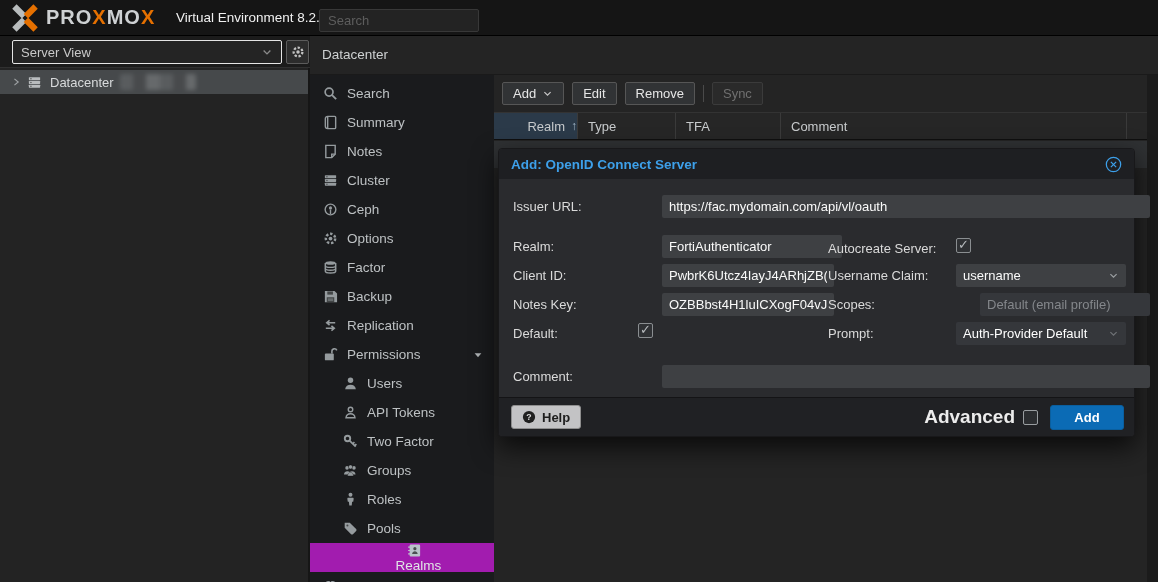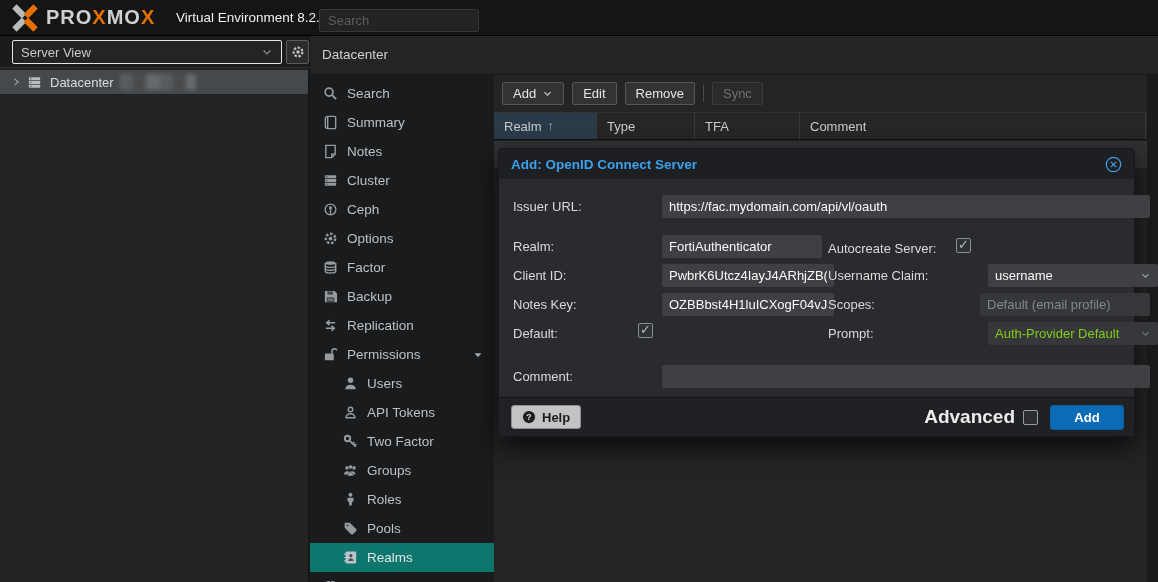--- a/index.html
+++ b/index.html
@@ -38,21 +38,21 @@
         background:repeating-linear-gradient(90deg,#5c5f61 0 13px,#494b4d 13px 26px,#6a6d6f 26px 40px);}
 
   
   .chead{position:absolute;left:310px;top:36px;width:848px;height:39px;background:#242424;border-bottom:1px solid #1a1a1a;}
   .chead .ctitle{position:absolute;left:12px;top:11px;font-size:13.5px;color:#ced1d2;}
 
   
   .menu{position:absolute;left:310px;top:75px;width:184px;height:507px;background:#1a1b1d;overflow:hidden;padding-top:4px;}
   .menu-item{height:29px;display:flex;align-items:center;padding-left:13px;color:#bdc1c3;font-size:13.5px;cursor:pointer;}
   .menu-item.indent{padding-left:33px;}
-  .menu-item.selected{background:#0f766e;color:#e0e4e6;}
+  .menu-item.selected{background:#a21caf;color:#e0e4e6;flex-direction:column;}
   .mi-icon{width:15px;height:15px;margin-right:9px;flex:0 0 15px;color:#959b9e;display:inline-flex;}
   .menu-item.selected .mi-icon{color:#b9c3ca;}
   .mi-caret{margin-left:auto;margin-right:10px;width:12px;height:12px;color:#aeb2b4;}
 
   
   .main{position:absolute;left:494px;top:75px;width:653px;height:507px;background:#242424;}
   .toolbar{position:absolute;left:8px;top:7px;height:23px;display:flex;gap:8px;align-items:center;}
   .tbtn{background:#313335;border:1px solid #565656;color:#e6e6e6;font-size:13px;height:23px;padding:0 10px;
         border-radius:2px;display:inline-flex;align-items:center;gap:6px;cursor:pointer;font-family:inherit;}
   .tbtn .bchev{width:11px;height:11px;color:#c6c6c6;}
@@ -71,23 +71,23 @@
           box-shadow:0 10px 26px rgba(0,0,0,.72);border:1px solid #18181a;}
   .dlg-title{position:absolute;left:0;top:0;right:0;height:30px;background:#1e1f22;border-radius:4px 4px 0 0;
              display:flex;align-items:center;padding:0 12px;font-size:13.5px;font-weight:700;color:#3da0ea;}
   .dlg-close{margin-left:auto;width:17px;height:17px;color:#3da0ea;cursor:pointer;}
   .flabel{position:absolute;font-size:13px;color:#dadada;}
   .f-input{position:absolute;height:23px;background:#3e4043;border:none;border-radius:2px;color:#fafafa;
            font-size:13px;padding:0 7px;font-family:inherit;outline:none;white-space:nowrap;overflow:hidden;margin-left:24px;}
   .f-input:disabled{background:#35373b;color:#85888c;}
   .f-input::placeholder{color:#84878b;}
   .f-select{position:absolute;height:23px;background:#3e4043;border-radius:2px;display:flex;align-items:center;
-            padding:0 7px;font-size:13px;color:#fafafa;cursor:pointer;margin-left:32px;}
+            padding:0 7px;font-size:13px;color:#fafafa;cursor:pointer;}
   .f-select .schev{margin-left:auto;width:11px;height:11px;color:#9a9ea1;}
-  .f-select.disabled{background:#35373b;color:#84cc16;cursor:default;}
+  .f-select.disabled{background:#35373b;color:#ffffff;cursor:default;}
   .f-select.disabled .schev{color:#6e7175;}
   .cb{position:absolute;width:15px;height:15px;background:#2f3134;border:1px solid #8a8e91;border-radius:2px;cursor:pointer;}
   .cb.checked::after{content:"\2713";position:absolute;left:1px;top:-2px;font-size:13px;color:#b7bbbe;}
   .dlg-footer{position:absolute;left:0;right:0;bottom:0;height:39px;background:#202124;border-top:1px solid #141416;
               border-radius:0 0 4px 4px;display:flex;align-items:center;padding:0 10px 0 12px;}
   .helpbtn{display:flex;align-items:center;gap:6px;background:#c3c3c5;color:#1d1d1d;font-size:13px;font-weight:700;
            height:24px;padding:0 10px;border-radius:3px;border:1px solid #8e8e8e;cursor:pointer;font-family:inherit;}
   .helpbtn .hicon{width:14px;height:14px;}
   .fspacer{flex:1;}
   .advlabel{font-size:19px;font-weight:700;color:#ececec;}
@@ -368,21 +368,21 @@
         </button>
         <button class="tbtn">
           <span>Remove</span>
         </button>
         <span class="tsep"></span>
         <button class="tbtn disabled">
           <span>Sync</span>
         </button>
       </div>
     <div class="thead" id="thead">
-        <div class="th sorted" style="width: 103px;">
+        <div class="th sorted" style="width: 84px; justify-content: flex-end;">
           <span>Realm</span>
           <span class="sortarrow">↑</span>
         </div>
         <div class="th" style="width: 98px;">
           <span>Type</span>
         </div>
         <div class="th" style="width: 105px;">
           <span>TFA</span>
         </div>
         <div class="th" style="width: 346px;">
@@ -401,21 +401,21 @@
             <circle cx="9" cy="9" r="7.6" fill="none" stroke="currentColor" stroke-width="1.3"></circle>
             <path d="M6.2 6.2l5.6 5.6M11.8 6.2l-5.6 5.6" stroke="currentColor" stroke-width="1.3"></path>
           </svg>
       </span>
     </div>
 
     <span class="flabel" style="left:14px;top:50px">Issuer URL:</span>
     <input class="f-input" style="left: 139px; top: 46px; width: 488px;" value="https://fac.mydomain.com/api/vl/oauth">
 
     <span class="flabel" style="left:14px;top:90px">Realm:</span>
-    <input class="f-input" style="left: 139px; top: 86px; width: 160px;" value="FortiAuthenticator">
+    <input class="f-input" style="left: 139px; top: 86px; width: 180px;" value="FortiAuthenticator">
 
     <span class="flabel" style="left:14px;top:119px">Client ID:</span>
     <input class="f-input" style="left: 139px; top: 115px; width: 172px;" value="PwbrK6Utcz4IayJ4ARhjZB(">
 
     <span class="flabel" style="left:14px;top:148px">Notes Key:</span>
     <input class="f-input" style="left: 139px; top: 144px; width: 172px;" value="OZBBbst4H1luICXogF04vJl">
 
     <span class="flabel" style="left:14px;top:177px">Default:</span>
     <span class="cb checked" style="left:139px;top:174px"></span>
 

